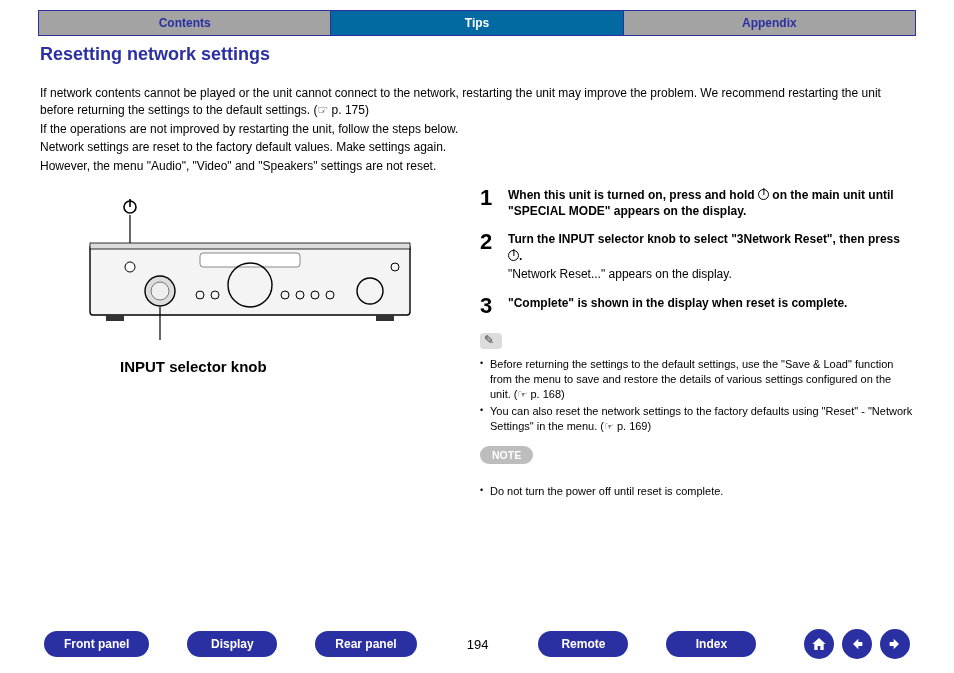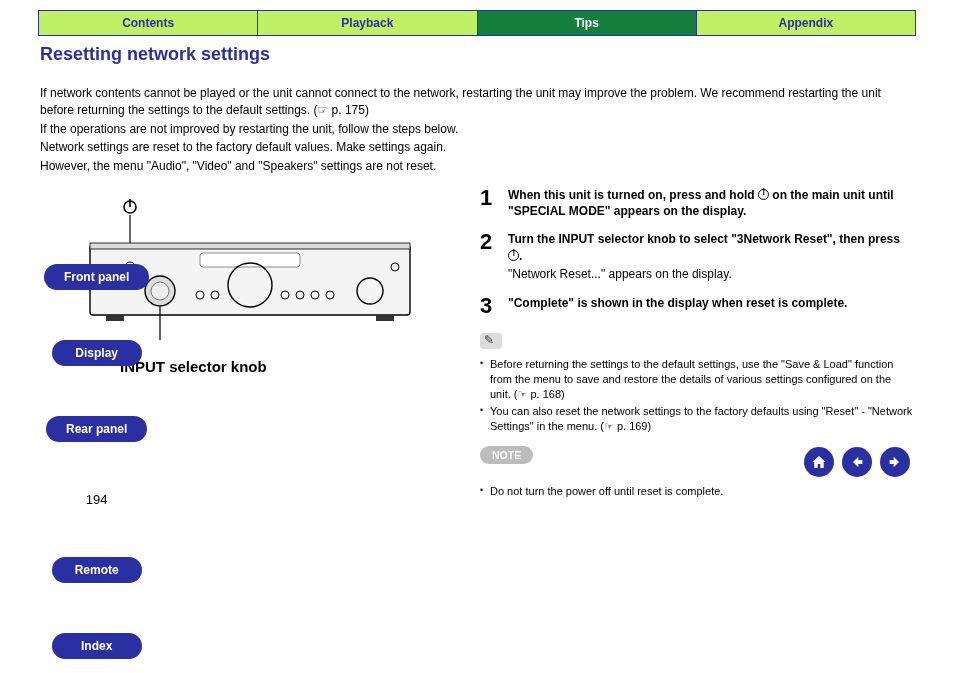--- a/index.html
+++ b/index.html
@@ -21,25 +21,25 @@
   .tab {
     flex: 1;
     height: 26px;
     line-height: 24px;
     text-align: center;
     font-size: 12px;
     font-weight: bold;
     color: #2a2fa2;
     border: 1px solid #2a2fa2;
     position: relative;
-    background: #bef264;
+    background: #a3a3a3;
     cursor: pointer;
   }
   .tab.active {
-    background: #15803d;
+    background: #0369a1;
     color: #fff;
   }
   .tab + .tab { margin-left: -1px; }
   .tab::before, .tab::after {
     content: "";
     position: absolute;
     top: -1px;
     width: 0; height: 0;
     border-top: 13px solid transparent;
     border-bottom: 13px solid transparent;
@@ -134,21 +134,21 @@
     margin-bottom: 20px;
   }
   
   .bottom {
     position: absolute;
     left: 0; right: 0; bottom: 14px;
     display: flex;
     align-items: center;
     padding: 0 44px;
   }
-  .bottom-left { display: flex; align-items: center; gap: 50px; flex-direction: column; }
+  .bottom-left { display: flex; align-items: center; gap: 38px; }
   .pill {
     background: #2a2fa2;
     color: #fff;
     font-size: 12px;
     font-weight: bold;
     padding: 6px 20px;
     border-radius: 14px;
     cursor: pointer;
     min-width: 90px;
     text-align: center;
@@ -167,21 +167,20 @@
     justify-content: center;
     cursor: pointer;
   }
   .circle-btn svg { fill: #fff; }
 </style>
 </head>
 <body>
 
 <div class="top-tabs">
   <div class="tab">Contents</div>
-  <div class="tab">Playback</div>
   <div class="tab active">Tips</div>
   <div class="tab">Appendix</div>
 </div>
 
 <h1>Resetting network settings</h1>
 
 <div class="content">
   <div class="intro">
     <p>
       <span>If network contents cannot be played or the unit cannot connect to the network, restarting the unit may improve the problem. We recommend restarting the unit before returning the settings to the default settings. (</span><span class="pref">☞</span><span> p. 175)</span>

